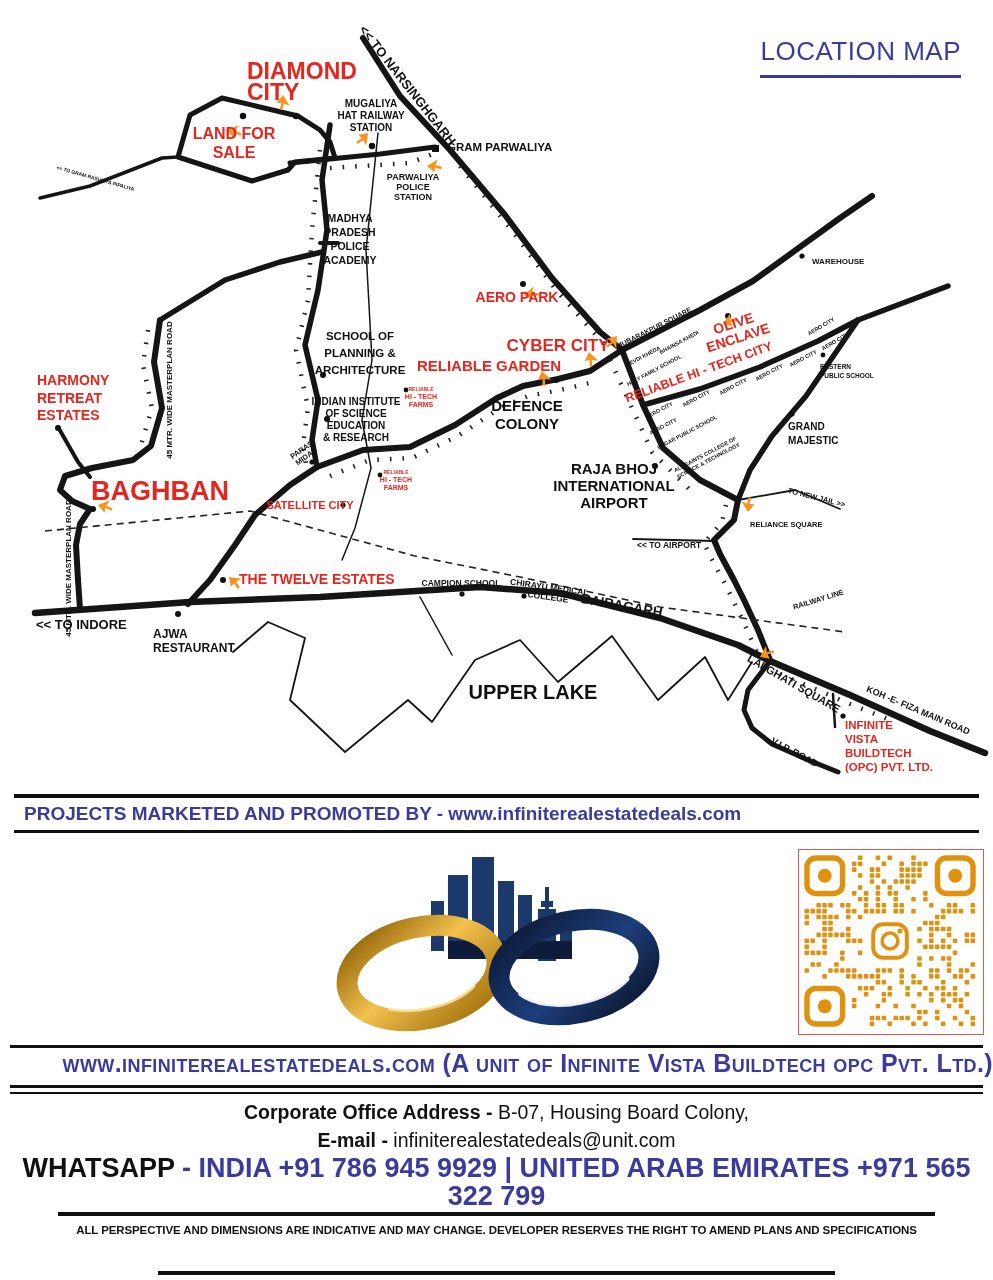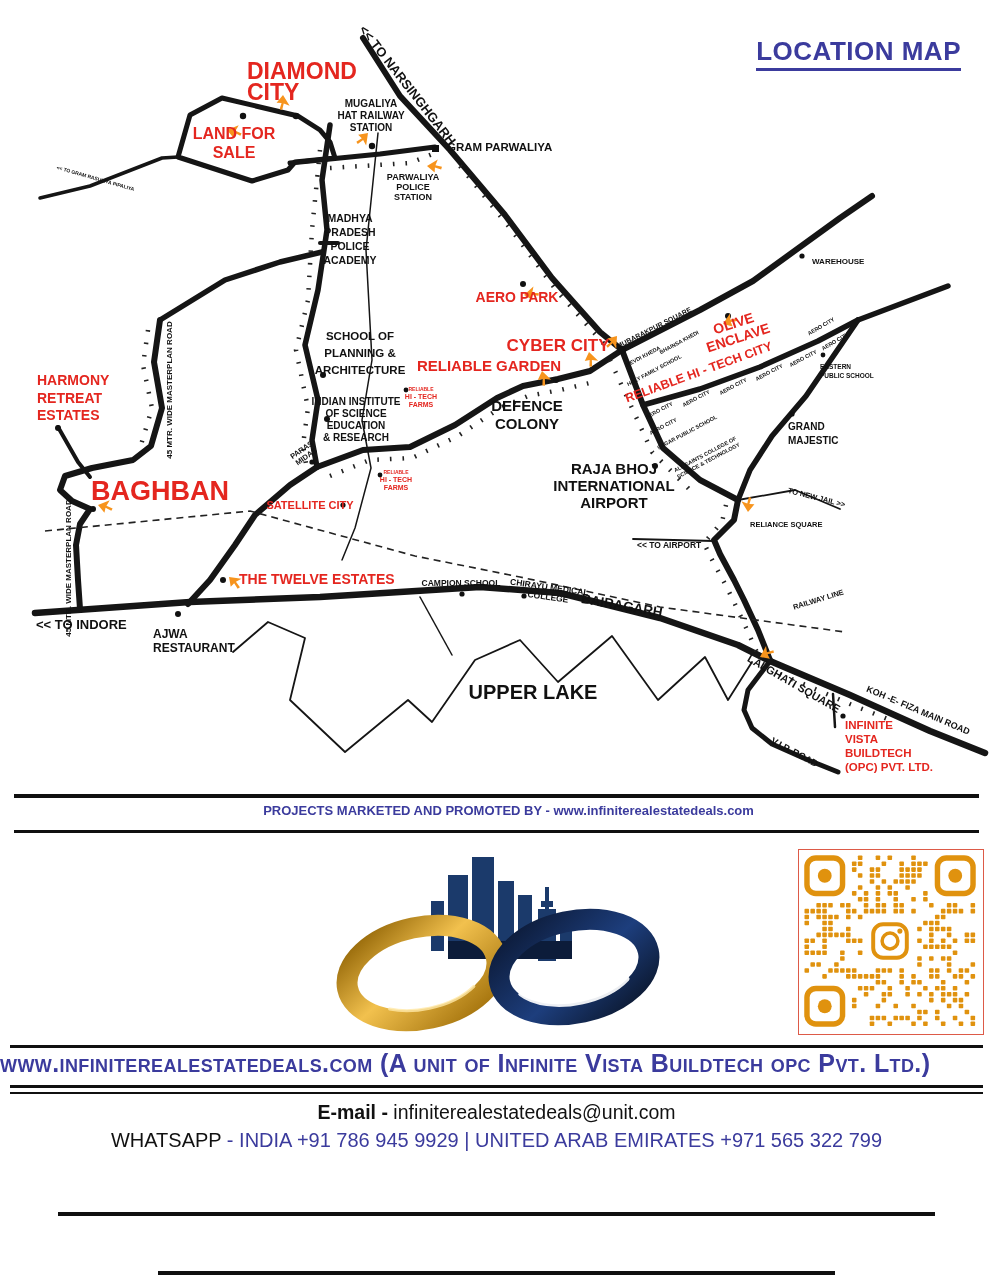--- a/index.html
+++ b/index.html
@@ -1,35 +1,35 @@
 <!DOCTYPE html>
 <html style="--red: #e4261f; --purple: #3b3b9d; --orange: #f7941d; --qr-orange: #e0920e; --navy: #16305e; --gold: #d7a21b;"><head>
 <meta charset="utf-8">
 <style>
   html,body{margin:0;padding:0;background:#fff;}
   .page{position:relative;width:993px;height:1280px;background:#fff;overflow:hidden;
         font-family:"Liberation Sans",sans-serif;}
   
-  .location-title{position:absolute;top:36px;right:32px;font-size:26px;font-weight:bold;
-        color:var(--purple);border-bottom:3px solid var(--purple);padding-bottom:1px;letter-spacing:.5px;}
+  .location-title{position:absolute;top:36px;right:32px;font-size:26px;font-weight:normal;
+        color:var(--purple);border-bottom:3px solid var(--purple);padding-bottom:8px;letter-spacing:.5px;}
   
   #map{position:absolute;top:0;left:0;}
   #map text{font-family:"Liberation Sans",sans-serif;font-weight:700;fill:#111;}
   #map .red{fill:var(--red);}
   
   .rule{position:absolute;background:#101010;}
   
-  .promoted{position:absolute;top:803px;left:0;right:0;text-align:center;color:var(--purple);
-        font-size:13px;font-weight:bold;margin-left:24px;}
-  .website{position:absolute;top:1049px;left:0;right:0;text-align:left;color:var(--purple);
+  .promoted{position:absolute;top:803px;left:0;right:0;color:var(--purple);
+        font-size:19px;font-weight:bold;margin-left:24px;}
+  .website{position:absolute;top:1049px;left:0;right:0;text-align:right;color:var(--purple);
         font-size:25px;font-weight:bold;font-variant:small-caps;letter-spacing:.4px;}
   .addr{position:absolute;top:1098px;left:0;right:0;text-align:center;color:#111;
         font-size:19.5px;line-height:28px;}
   .addr b{font-weight:bold;}
-  .whatsapp-line{font-size:20px;font-weight:normal;}
+  .whatsapp-line{font-size:27px;font-weight:bold;}
   .whatsapp-line .purple{color:var(--purple);}
   .disclaimer{position:absolute;top:1223px;left:0;right:0;text-align:center;color:#131313;
         font-size:11.5px;font-weight:bold;line-height:15.5px;letter-spacing:-0.1px;}
   
   .logo-wrap{position:absolute;top:845px;left:330px;width:336px;height:196px;}
   .qr-wrap{position:absolute;top:849px;left:798px;width:186px;height:186px;border:1.5px solid #dd5a48;
         background:#fff;box-sizing:border-box;padding:5px;}
 </style>
 </head>
 <body>
@@ -575,24 +575,26 @@
         <circle cx="97" cy="77" r="2.6" fill="#e0920e"></circle>
       </svg>
   </div>
 
   <div class="rule" style="top:1045px;left:10px;right:10px;height:3px;"></div>
   <div class="website">www.infiniterealestatedeals.com (A unit of Infinite Vista Buildtech opc Pvt. Ltd.)</div>
   <div class="rule" style="top:1085px;left:10px;right:10px;height:3px;"></div>
   <div class="rule" style="top:1092px;left:10px;right:10px;height:2px;"></div>
 
   <div class="addr">
+    <div><b>Corporate Office Address -</b><span> B-07, Housing Board Colony,</span></div>
     <div><b>E-mail -</b><span> infiniterealestatedeals@unit.com</span></div>
     <div class="whatsapp-line"><span>WHATSAPP</span><span class="purple"> - INDIA +91 786 945 9929 | UNITED ARAB EMIRATES +971 565 322 799</span></div>
   </div>
 
   <div class="rule" style="top:1212px;left:58px;right:58px;height:4px;"></div>
 
   <div class="disclaimer">
+    <div>ALL PERSPECTIVE AND DIMENSIONS ARE INDICATIVE AND MAY CHANGE. DEVELOPER RESERVES THE RIGHT TO AMEND PLANS AND SPECIFICATIONS</div>
   </div>
 
   <div class="rule" style="top:1271px;left:158px;right:158px;height:4px;"></div>
 
 </div>
 
 </body></html>

